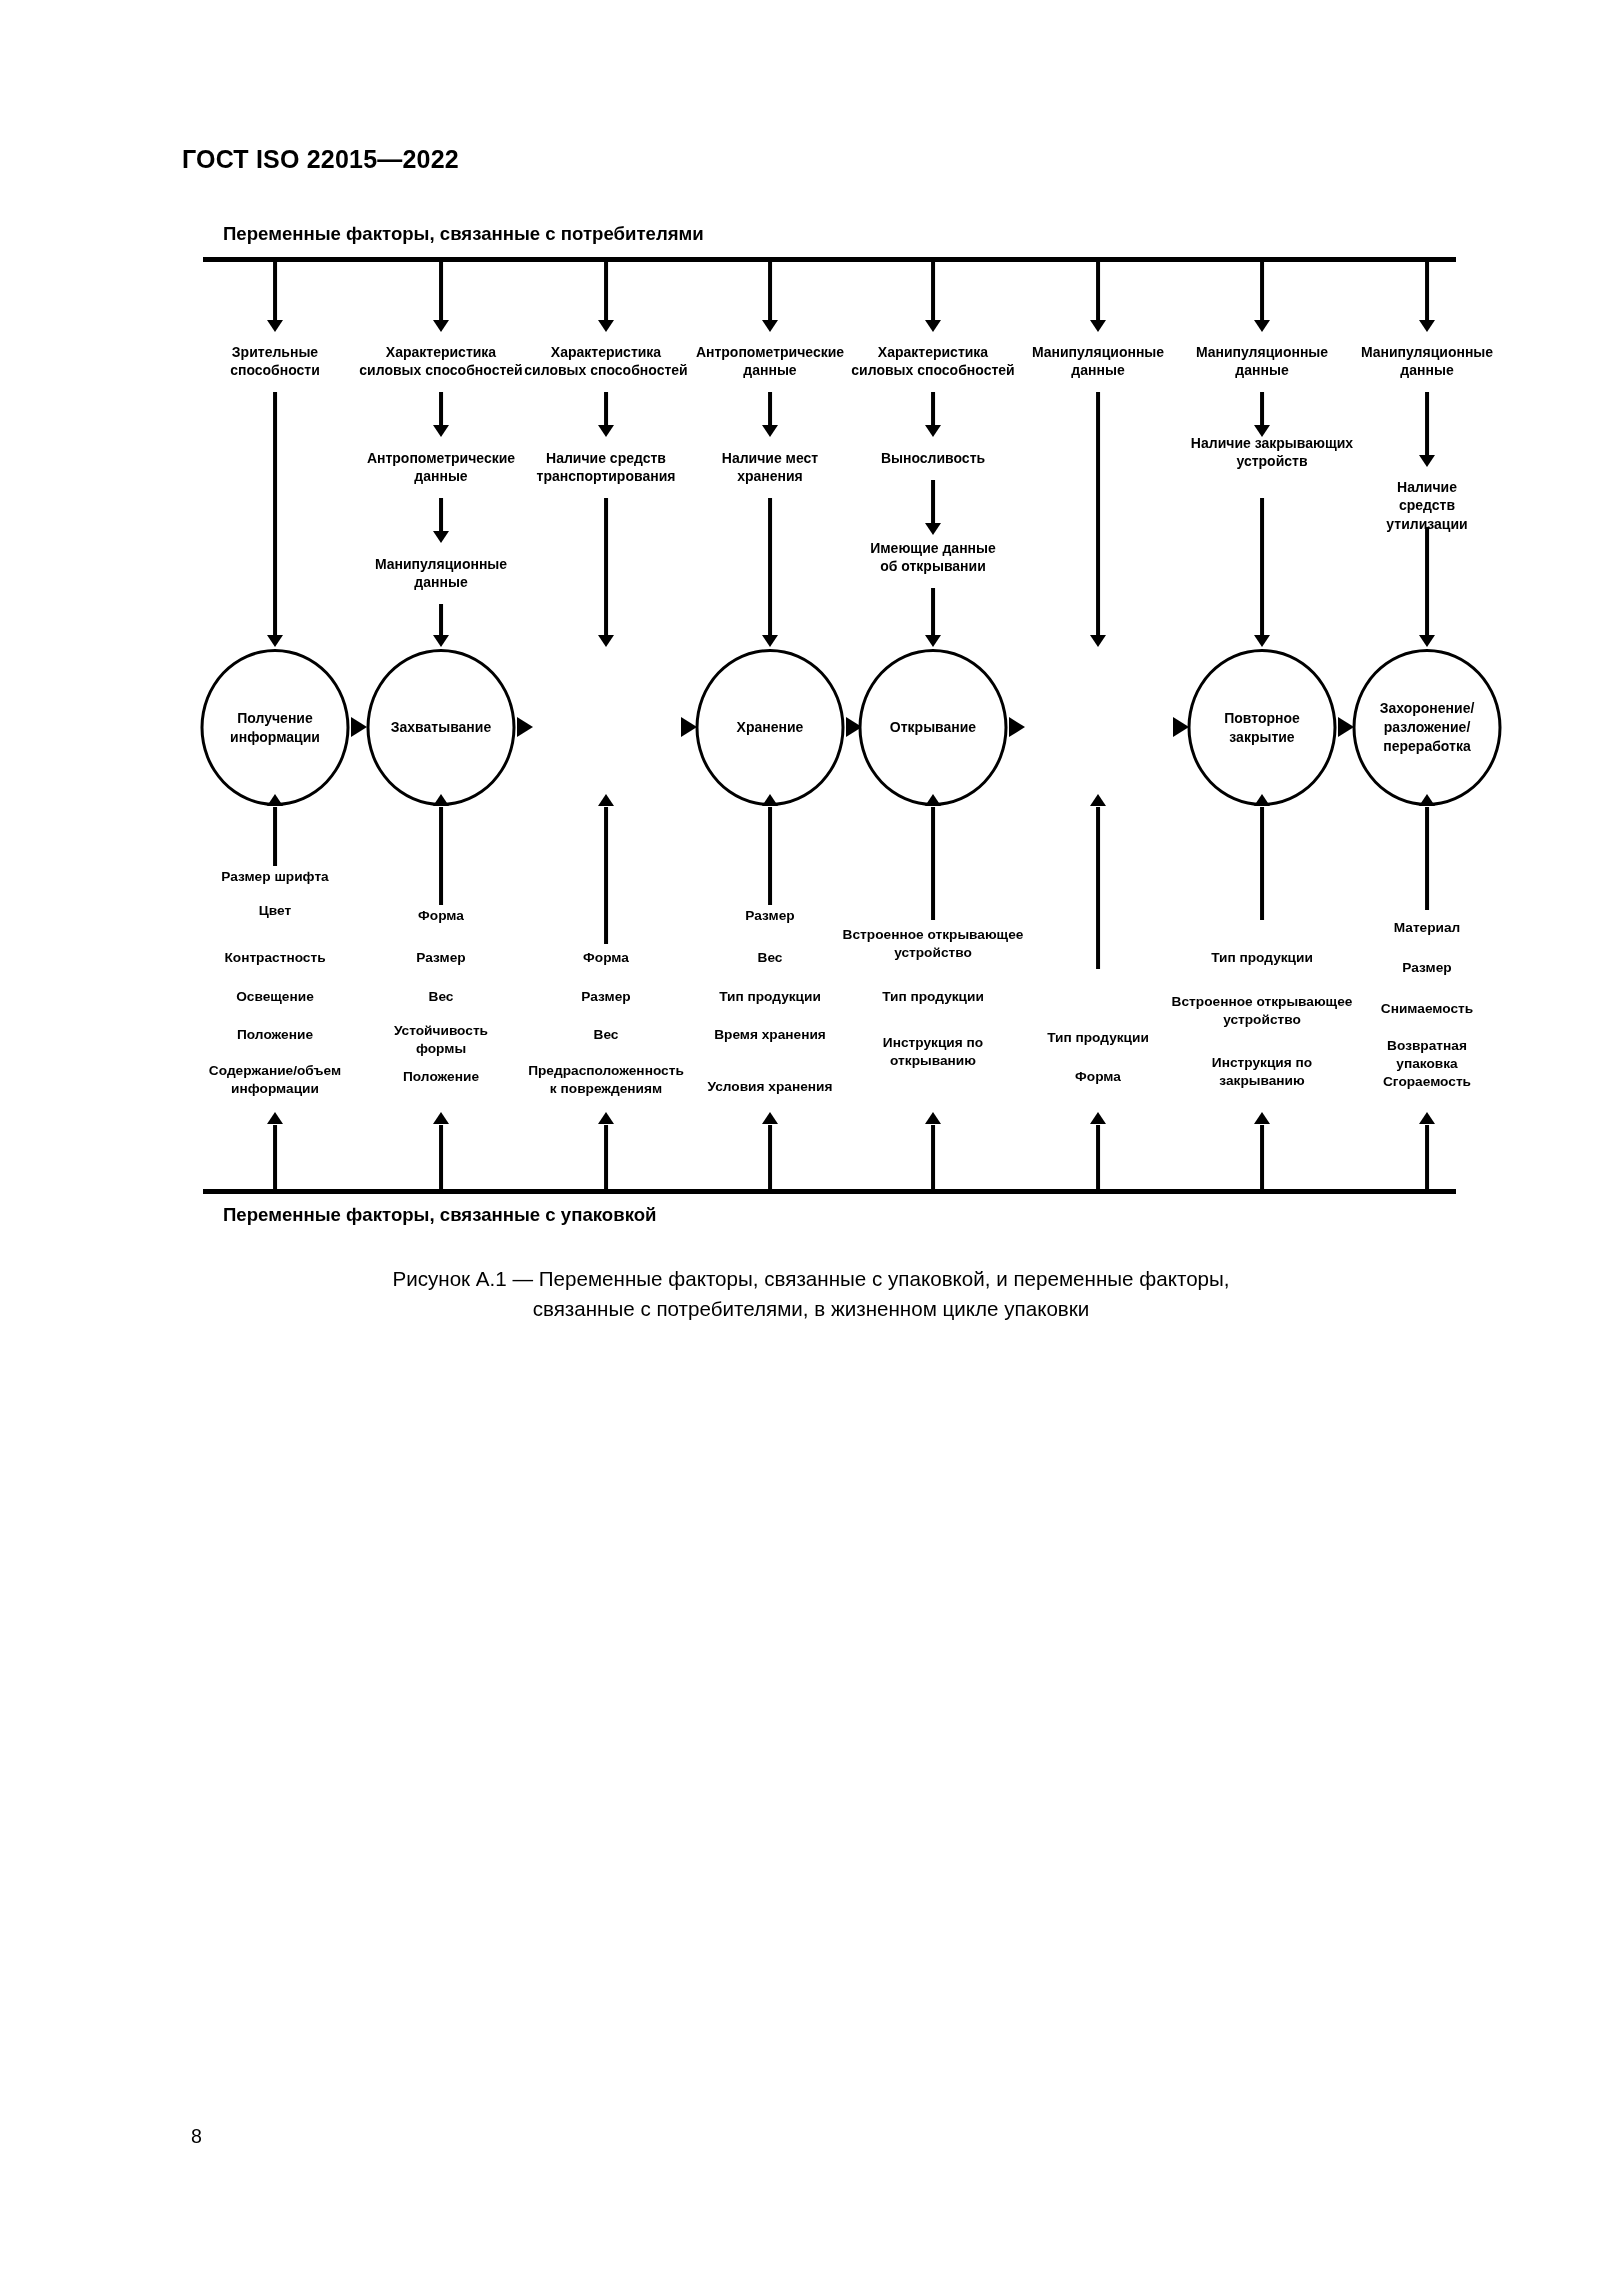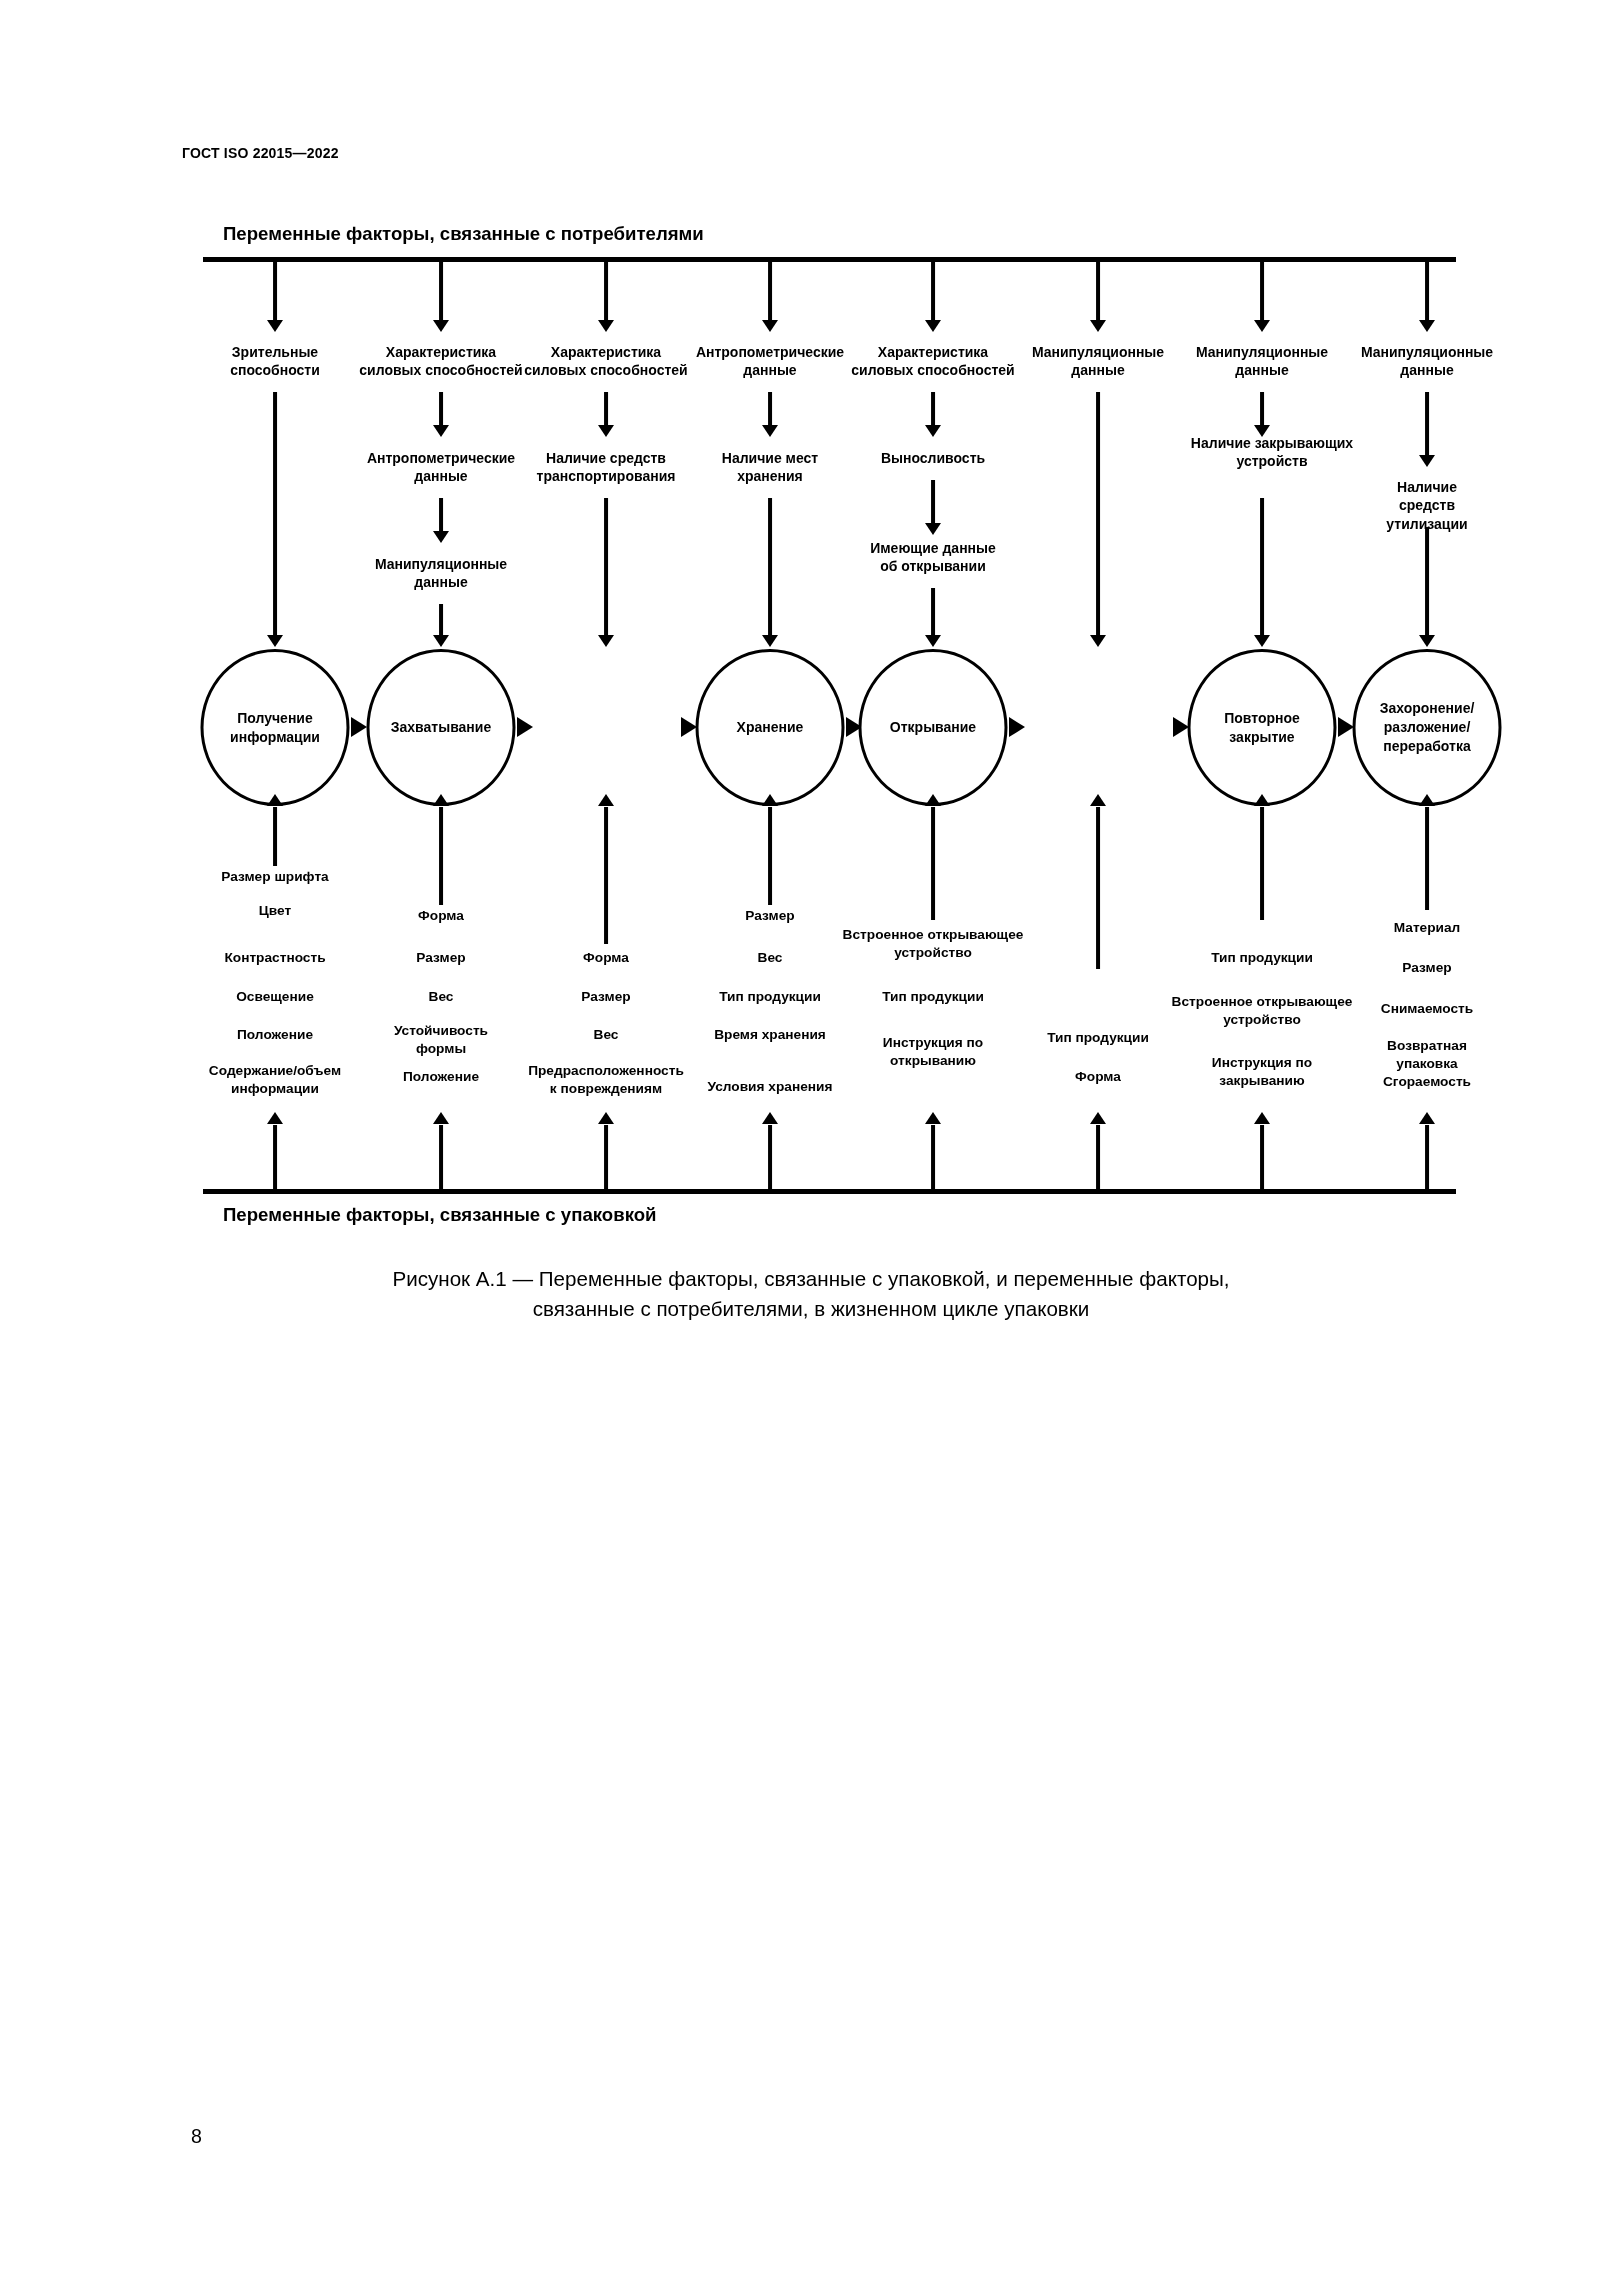--- a/index.html
+++ b/index.html
@@ -19,21 +19,21 @@
   .page {
     position: absolute;
     inset: 0;
   }
 
   
   .doc-header {
     position: absolute;
     left: 182px;
     top: 145px;
-    font-size: 14px;
+    font-size: 25px;
     font-weight: bold;
     letter-spacing: 0.2px;
     white-space: nowrap;
   }
 
   
   .figure {
     position: absolute;
     left: 0;
     top: 0;

